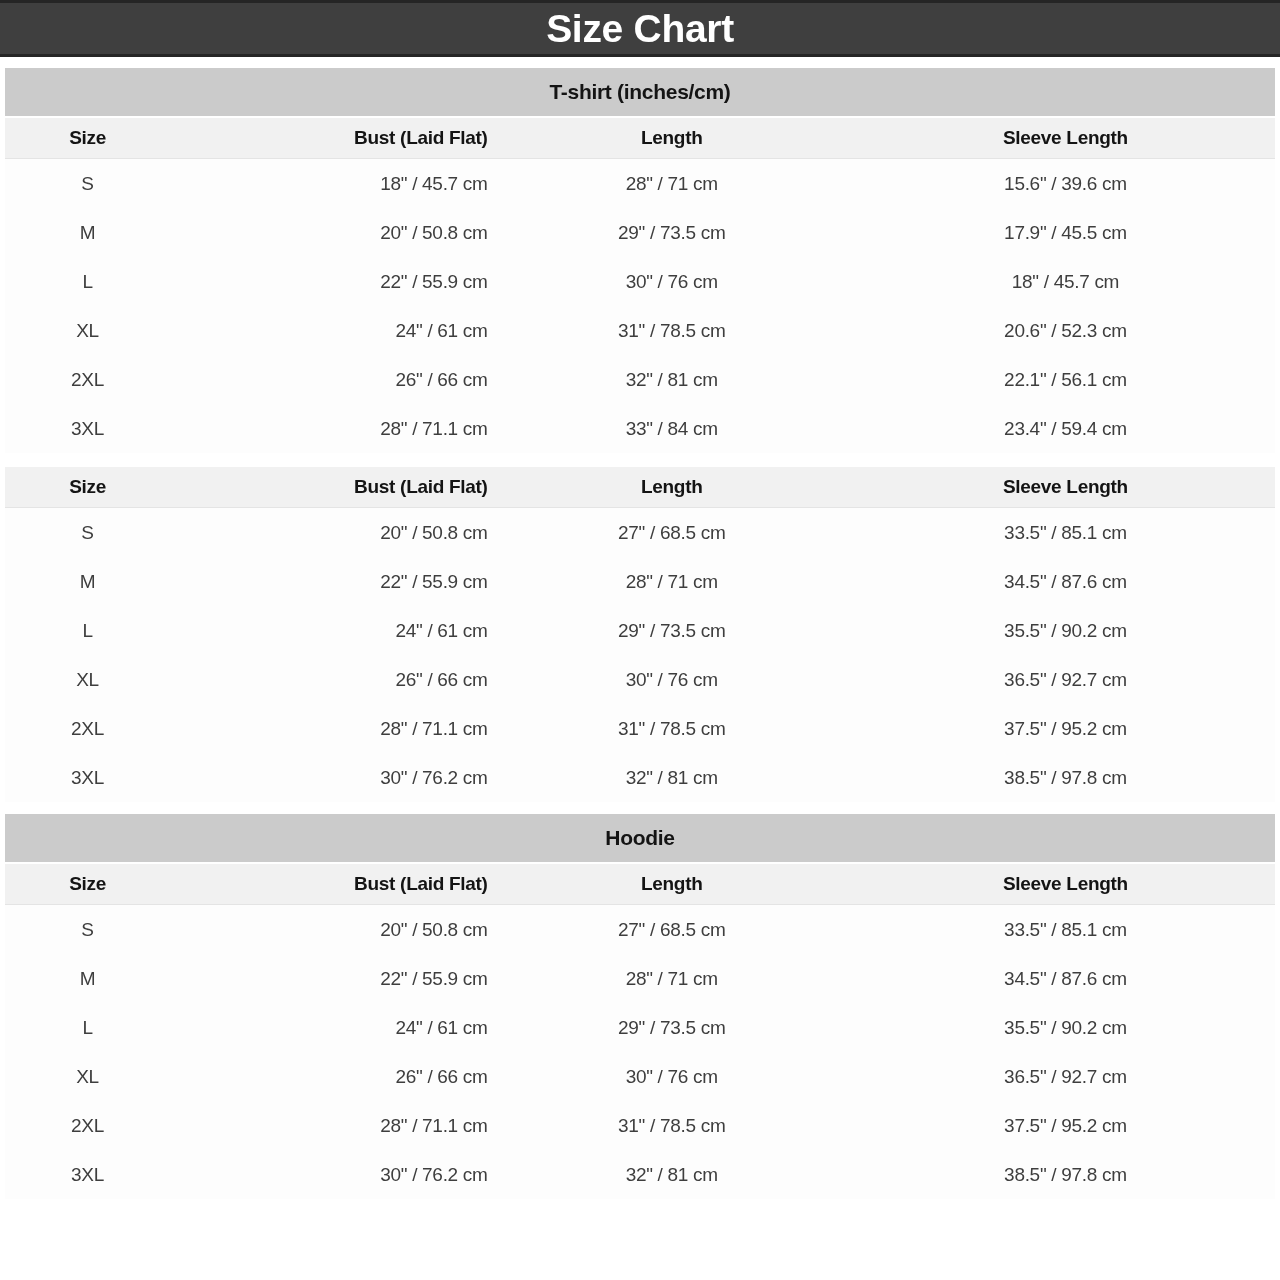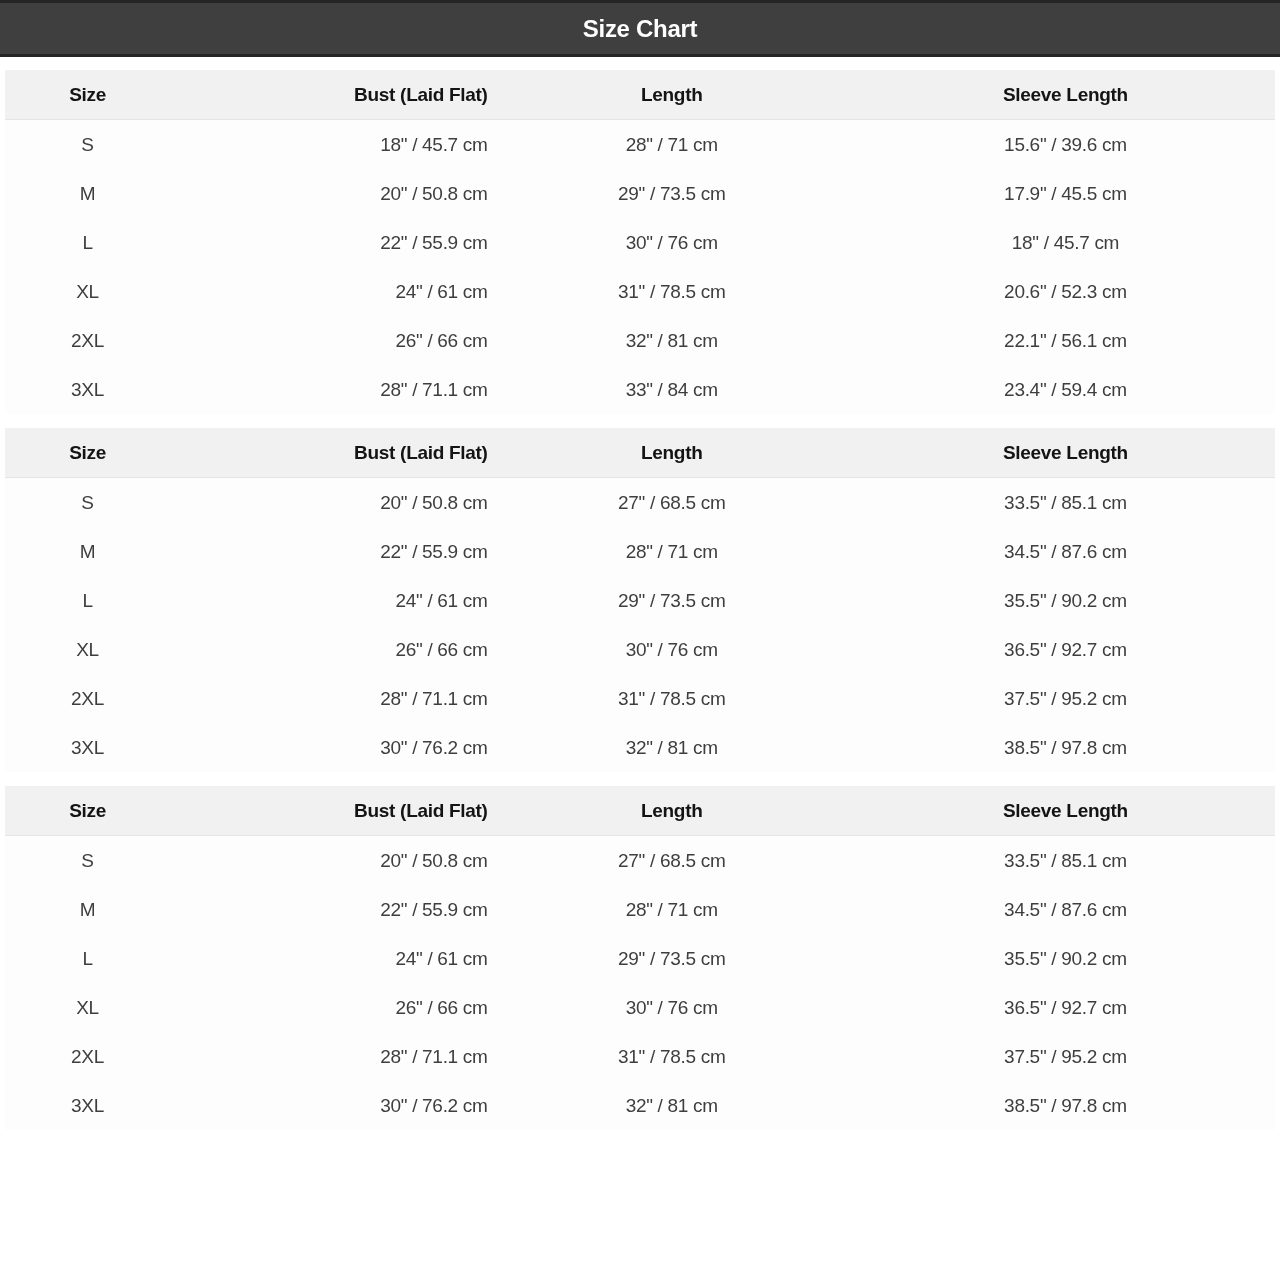--- a/index.html
+++ b/index.html
@@ -15,21 +15,21 @@
     background: var(--title-bar-bg, #3f3f3f);
     border-top: 3px solid var(--title-bar-edge, #252525);
     border-bottom: 3px solid var(--title-bar-edge, #252525);
     display: flex;
     align-items: center;
     justify-content: center;
     margin-bottom: 11px;
   }
   .title-bar span {
     color: var(--title-text, #ffffff);
-    font-size: 24px;
+    font-size: 39px;
     font-weight: 700;
     letter-spacing: -0.3px;
   }
 
   .section { margin: 0 5px 12px 5px; }
 
   .section-bar {
     height: 48px;
     background: var(--section-bar-bg, #cbcbcb);
     display: flex;
@@ -38,21 +38,21 @@
   }
   .section-bar span {
     color: var(--heading-text, #141414);
     font-size: 21px;
     font-weight: 700;
     letter-spacing: -0.3px;
   }
 
   .header-row {
     display: flex;
-    height: 52px;
+    height: 43px;
     align-items: center;
     background: var(--header-row-bg, #f1f1f1);
     border-top: 2px solid #ffffff;
     border-bottom: 1px solid #e4e4e4;
   }
   .header-row .cell {
     font-weight: 700;
     font-size: 19px;
     color: var(--heading-text, #141414);
     letter-spacing: -0.3px;
@@ -78,20 +78,23 @@
 </style>
 </head>
 <body>
 
 <div class="title-bar">
   <span>Size Chart</span>
 </div>
 
 <div id="sections">
   <section class="section">
+    <div class="section-bar">
+      <span>T-shirt (inches/cm)</span>
+    </div>
     <div class="header-row">
         <div class="cell c0">Size</div>
         <div class="cell c1">Bust (Laid Flat)</div>
         <div class="cell c2">Length</div>
         <div class="cell c3">Sleeve Length</div>
       </div>
     <div class="table-body">
         <div class="row">
           <div class="cell c0">S</div>
           <div class="cell c1">18" / 45.7 cm</div>
@@ -172,20 +175,23 @@
         <div class="row">
           <div class="cell c0">3XL</div>
           <div class="cell c1">30" / 76.2 cm</div>
           <div class="cell c2">32" / 81 cm</div>
           <div class="cell c3">38.5" / 97.8 cm</div>
         </div>
       </div>
   </section>
 
   <section class="section">
+    <div class="section-bar">
+      <span>Hoodie</span>
+    </div>
     <div class="header-row">
         <div class="cell c0">Size</div>
         <div class="cell c1">Bust (Laid Flat)</div>
         <div class="cell c2">Length</div>
         <div class="cell c3">Sleeve Length</div>
       </div>
     <div class="table-body">
         <div class="row">
           <div class="cell c0">S</div>
           <div class="cell c1">20" / 50.8 cm</div>

